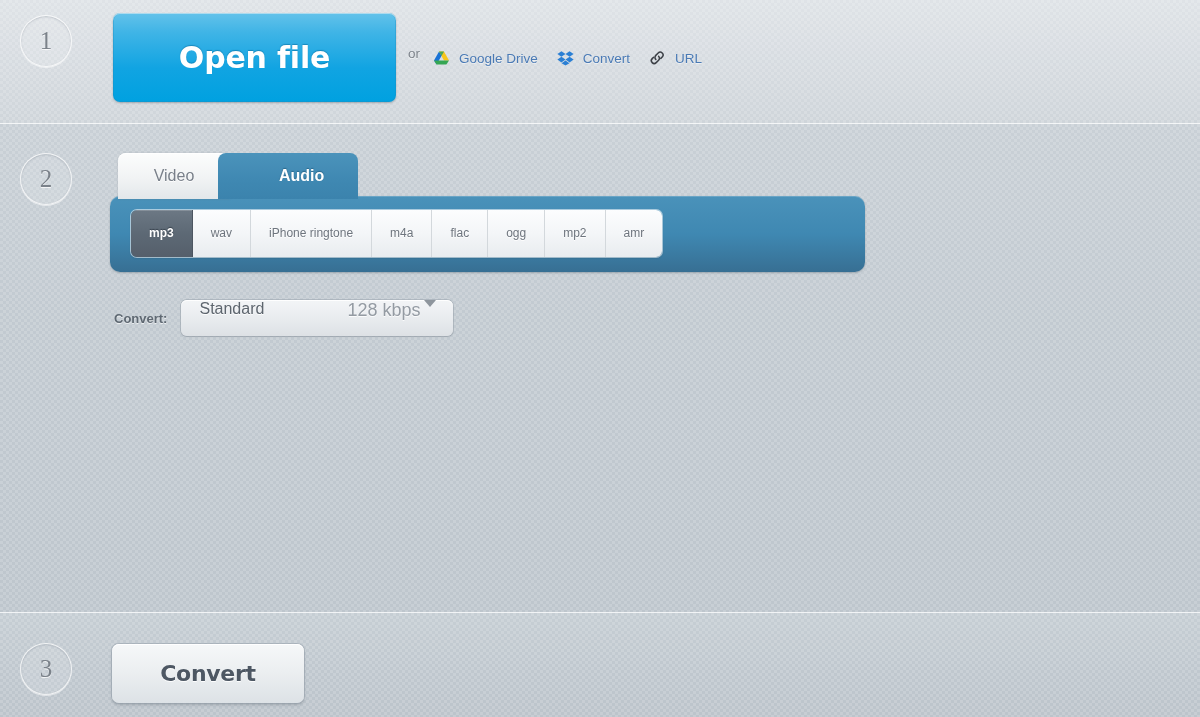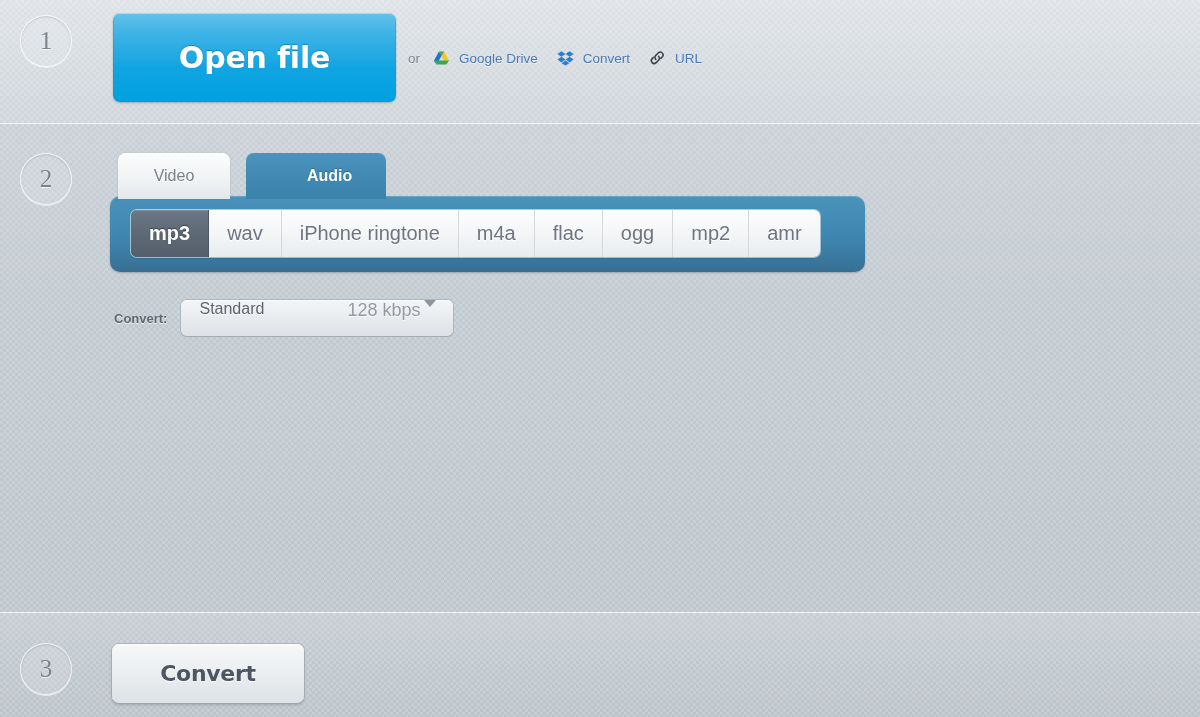--- a/index.html
+++ b/index.html
@@ -104,21 +104,20 @@
     text-shadow: 0 -1px 1px rgba(0,90,140,0.45);
   }
 
   
   #cloud-row {
     position: absolute;
     left: 408px;
     top: 46px;
     height: 24px;
     display: flex;
-    align-items: center;
     gap: 9px;
     font-size: 14px;
     color: #7d848c;
   }
   #cloud-row .or-label {
     color: #7d848c;
     font-size: 13.5px;
     margin-right: 4px;
     text-shadow: 0 1px 0 rgba(255,255,255,0.6);
   }
@@ -136,21 +135,20 @@
   .cloud-icon { display: inline-block; width: 17px; height: 16px; flex: none; }
 
   
   #tabs {
     position: absolute;
     left: 118px;
     top: 153px;
     display: flex;
     align-items: flex-end;
     z-index: 2;
-    gap: 28px;
   }
   .tab {
     position: relative;
     height: 46px;
     line-height: 46px;
     padding: 0 26px;
     border-radius: 8px 8px 0 0;
     font-size: 16px;
     cursor: pointer;
     box-sizing: border-box;
@@ -196,21 +194,21 @@
     display: flex;
     border-radius: 6px;
     overflow: hidden;
     box-shadow: 0 0 0 1px rgba(255,255,255,0.55), 0 1px 2px rgba(30,60,80,0.35);
   }
   .fmt {
     height: 47px;
     line-height: 47px;
     padding: 0 18px;
     box-sizing: border-box;
-    font-size: 20px;
+    font-size: 12px;
     cursor: pointer;
     text-align: center;
     border-right: 1px solid #d3d8dc;
     background: linear-gradient(to bottom, #fcfdfe 0%, #f4f6f8 48%, #e8ecef 100%);
     color: #6e757e;
     text-shadow: 0 1px 0 rgba(255,255,255,0.9);
   }
   .fmt:last-child { border-right: none; }
   .fmt.selected {
     background: linear-gradient(to bottom, #6c7884 0%, #5d6975 50%, #555f6b 100%);

